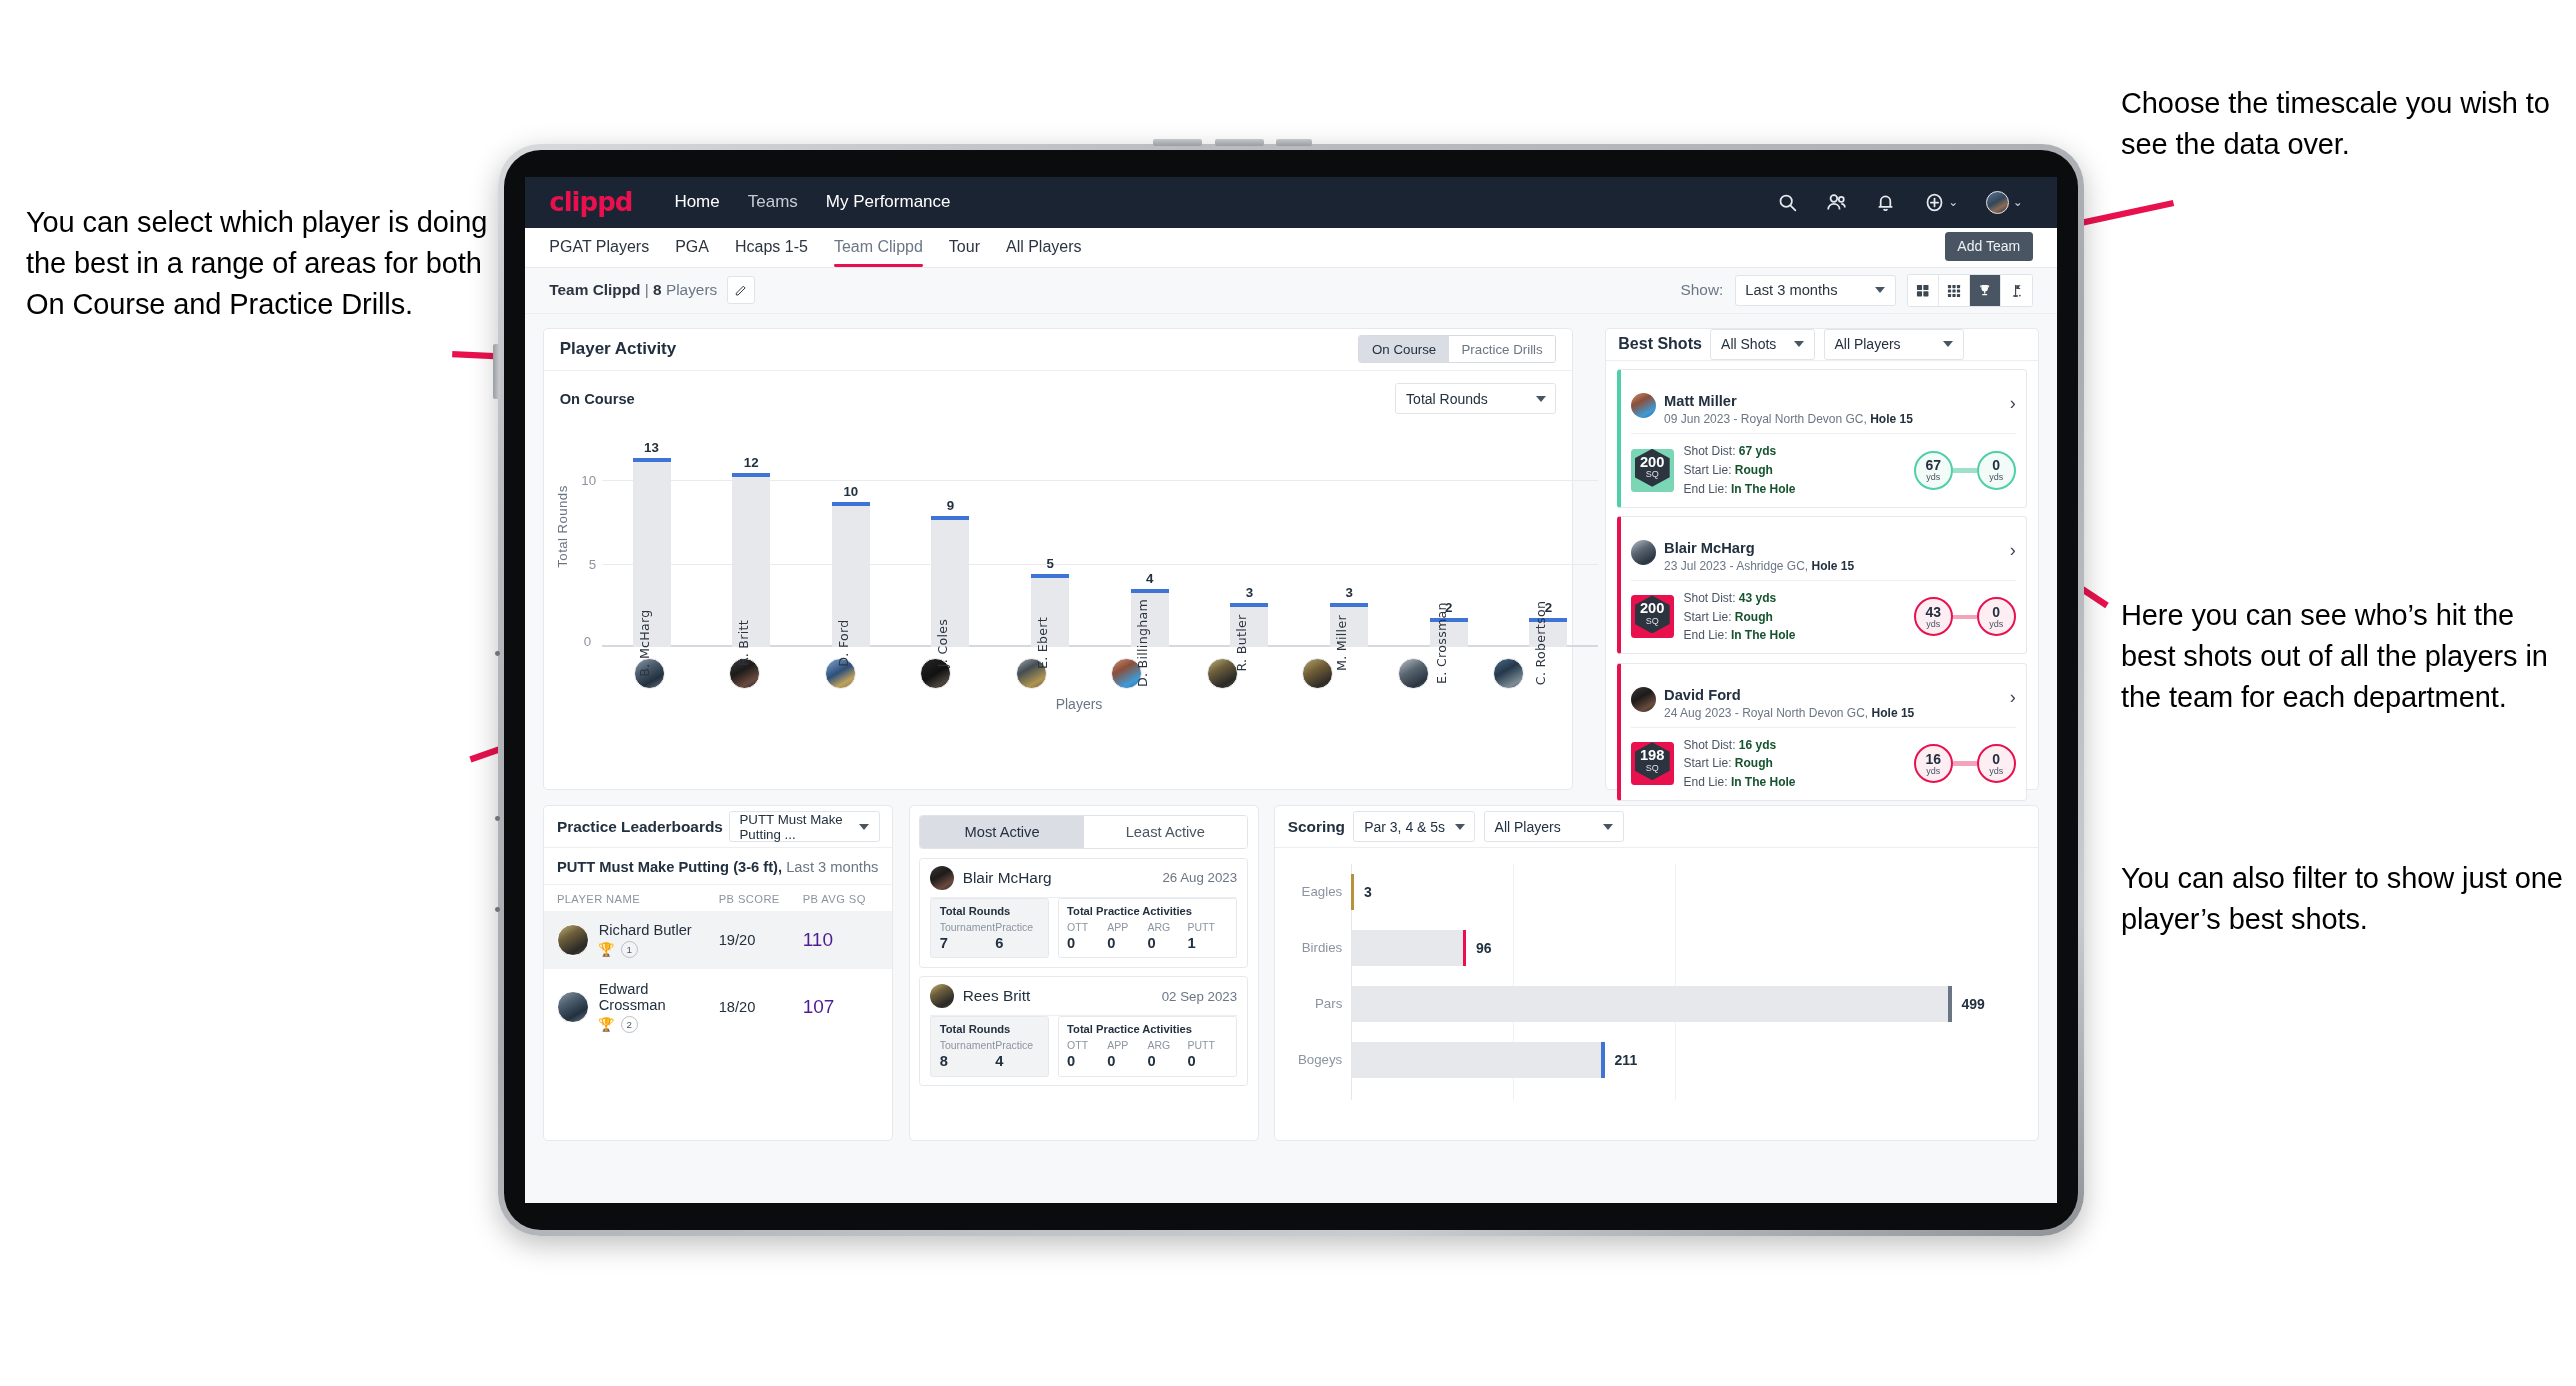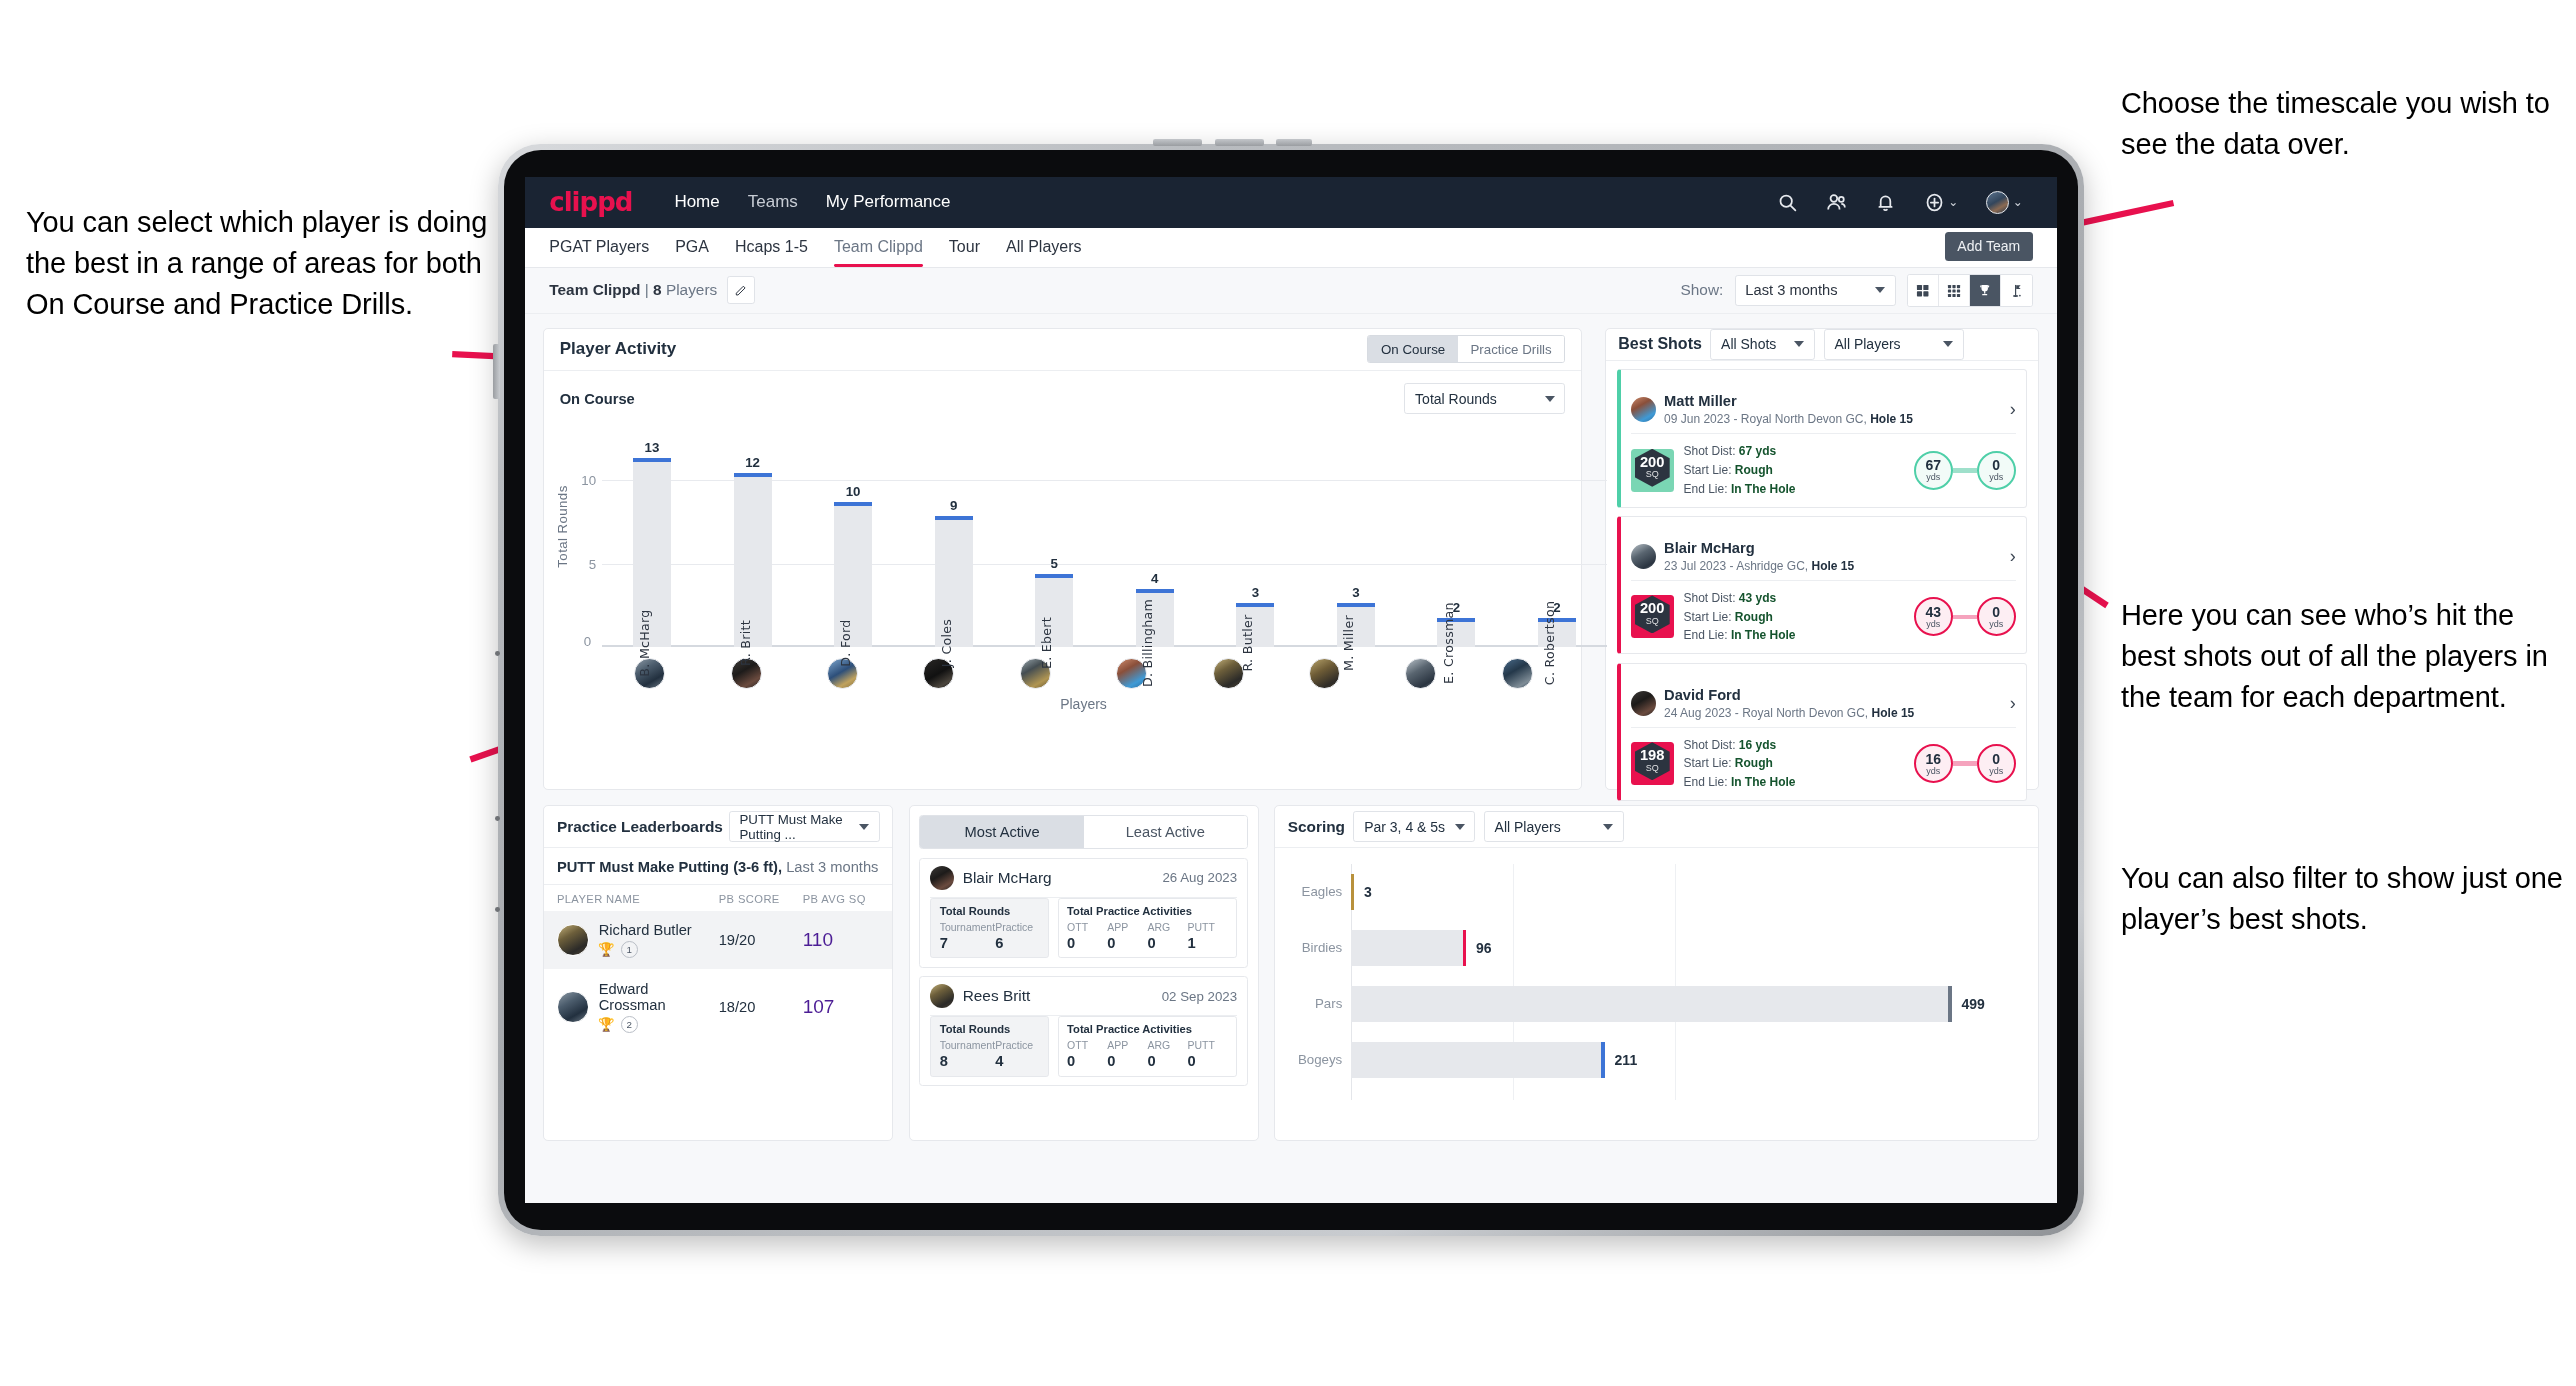--- a/index.html
+++ b/index.html
@@ -136,21 +136,21 @@
   }
   .vt:last-child { border-right: none; }
   .vt.active { background: #4a5563; }
   .vt svg { width: 15.4px; height: 15.4px; }
   .vt .fl { fill: #3d4754; }
   .vt.active .fl { fill: #ffffff; }
 
   
   #content { padding: 14px 18px; background: #f7f8fa; height: calc(100% - 137px); }
   .card { background: #fff; border: 0.7px solid #e6e8ec; border-radius: 4.9px; }
-  #row1 { display: flex; gap: 23px; height: 462px; }
+  #row1 { display: flex; gap: 32px; height: 462px; }
   #row2 { display: flex; gap: 15.4px; height: 336px; margin-top: 15.4px; }
 
   
   #pa { flex: 1 1 auto; display: flex; flex-direction: column; }
   .card-head {
     height: 42px; display: flex; align-items: center;
     padding: 0 15.4px; border-bottom: 0.7px solid #eceef1;
   }
   .card-title { font-size: 17px; font-weight: 700; color: #22303f; }
   .seg { margin-left: auto; display: flex; border: 0.7px solid #d7dbe1; border-radius: 2.8px; overflow: hidden; }
@@ -202,21 +202,21 @@
   
   #bs { width: 434px; display: flex; flex-direction: column; }
   #bs-head { height: 42px; display: flex; align-items: center; gap: 8.4px; padding: 0 12.6px; border-bottom: 0.7px solid #eceef1; }
   #bs-head .card-title { font-size: 16px; }
   .shot-card {
     margin: 8.4px 11.2px 0 11.2px; border: 0.7px solid #e6e8ec; border-radius: 3.5px;
     border-left-width: 4.2px; position: relative; background: #fff;
   }
   .shot-card.teal { border-left-color: #4ecfa8; }
   .shot-card.pink { border-left-color: #e8114e; }
-  .sc-top { display: flex; align-items: center; padding: 7px 9.8px; margin-top: 16px; }
+  .sc-top { display: flex; padding: 7px 9.8px; margin-top: 16px; }
   .sc-av { width: 25px; height: 25px; border-radius: 50%; margin-right: 8.4px; flex: none; }
   .sc-name { font-size: 14.7px; font-weight: 700; color: #22303f; line-height: 1.2; }
   .sc-meta { font-size: 12px; color: #6b7685; margin-top: 1.4px; }
   .sc-meta b { color: #22303f; }
   .sc-arrow { margin-left: auto; font-size: 18px; color: #3d4754; cursor: pointer; }
   .sc-div { height: 0.7px; background: #eceef1; margin: 0 9.8px; }
   .sc-body { display: flex; align-items: center; padding: 8.4px 9.8px; gap: 9.8px; }
   .hexbox {
     width: 43px; height: 43px; border-radius: 3.5px; flex: none;
     display: flex; align-items: flex-start; justify-content: center;

